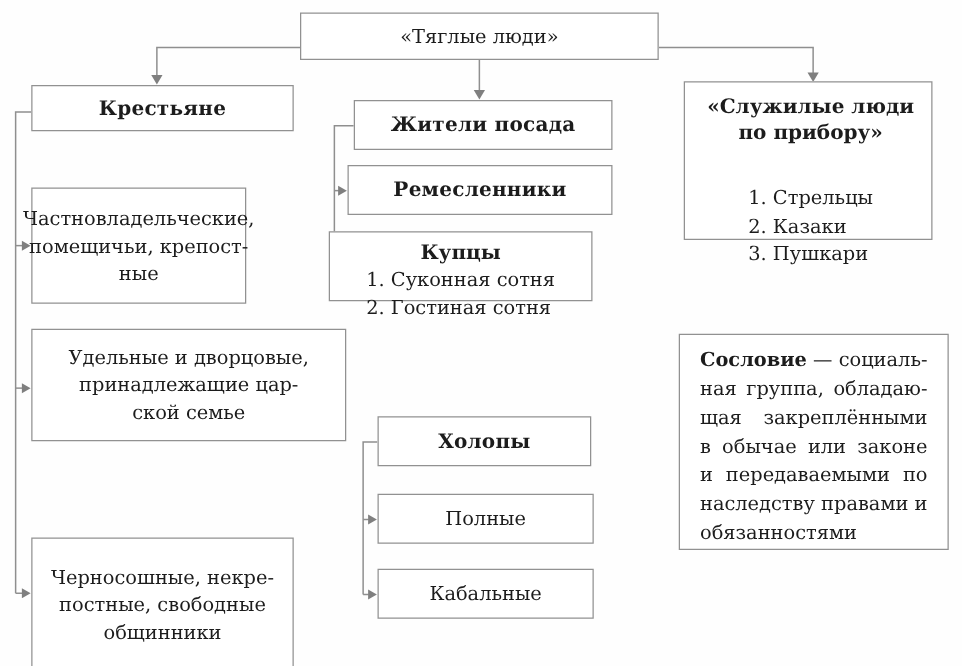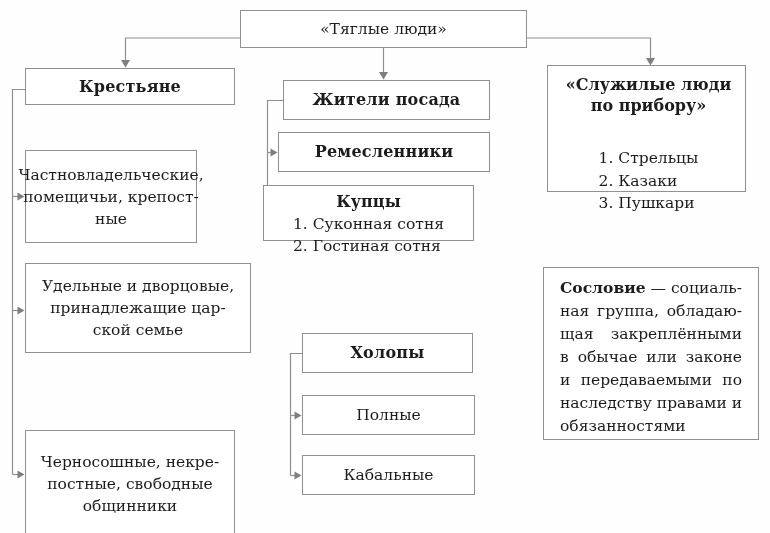--- a/index.html
+++ b/index.html
@@ -118,21 +118,21 @@
       <path d="M294.5,471.5 L294.5,479.5 L301.5,475.5 Z"></path>
     </g>
   </svg>
 
   <div class="box header-box" style="left:25px; top:68px; width:210px; height:37px;">Крестьяне</div>
 
   <div class="box plain" style="left:240px; top:10px; width:287px; height:38px;">«Тяглые люди»</div>
   <div class="box plain" style="left:25px; top:150px; width:172px; height:93px;">Частновладельческие,
 помещичьи, крепост-
 ные</div>
-  <div class="box plain" style="left:25px; top:263px; width:226px; height:90px;">Удельные и дворцовые,
+  <div class="box plain" style="left:25px; top:263px; width:252px; height:90px;">Удельные и дворцовые,
 принадлежащие цар-
 ской семье</div>
   <div class="box plain" style="left:25px; top:430px; width:210px; height:107px;">Черносошные, некре-
 постные, свободные
 общинники</div>
 
   <div class="box header-box" style="left:283px; top:80px; width:207px; height:40px;">Жители посада</div>
   <div class="box header-box" style="left:278px; top:132px; width:212px; height:40px;">Ремесленники</div>
   <div class="box stacked" style="left:263px; top:185px; width:211px; height:56px;">
     <div class="box-header">Купцы</div>

